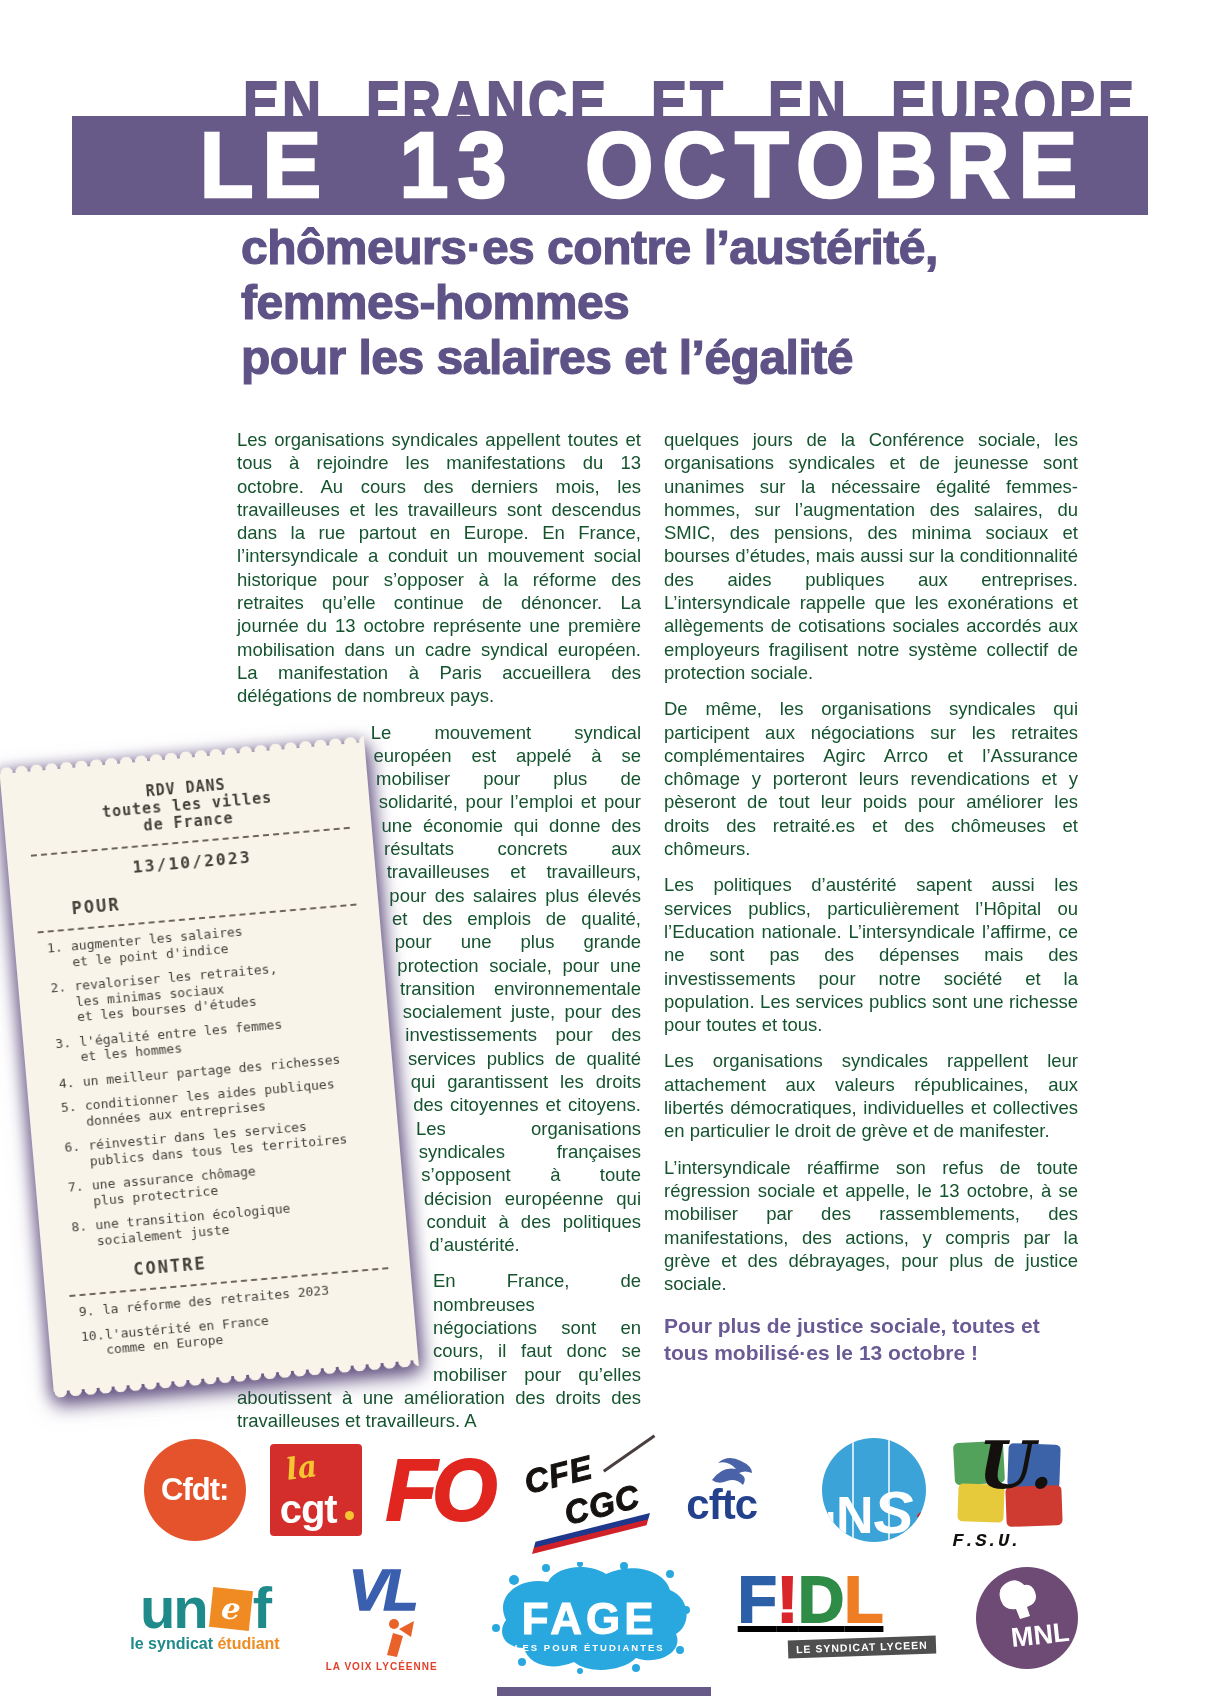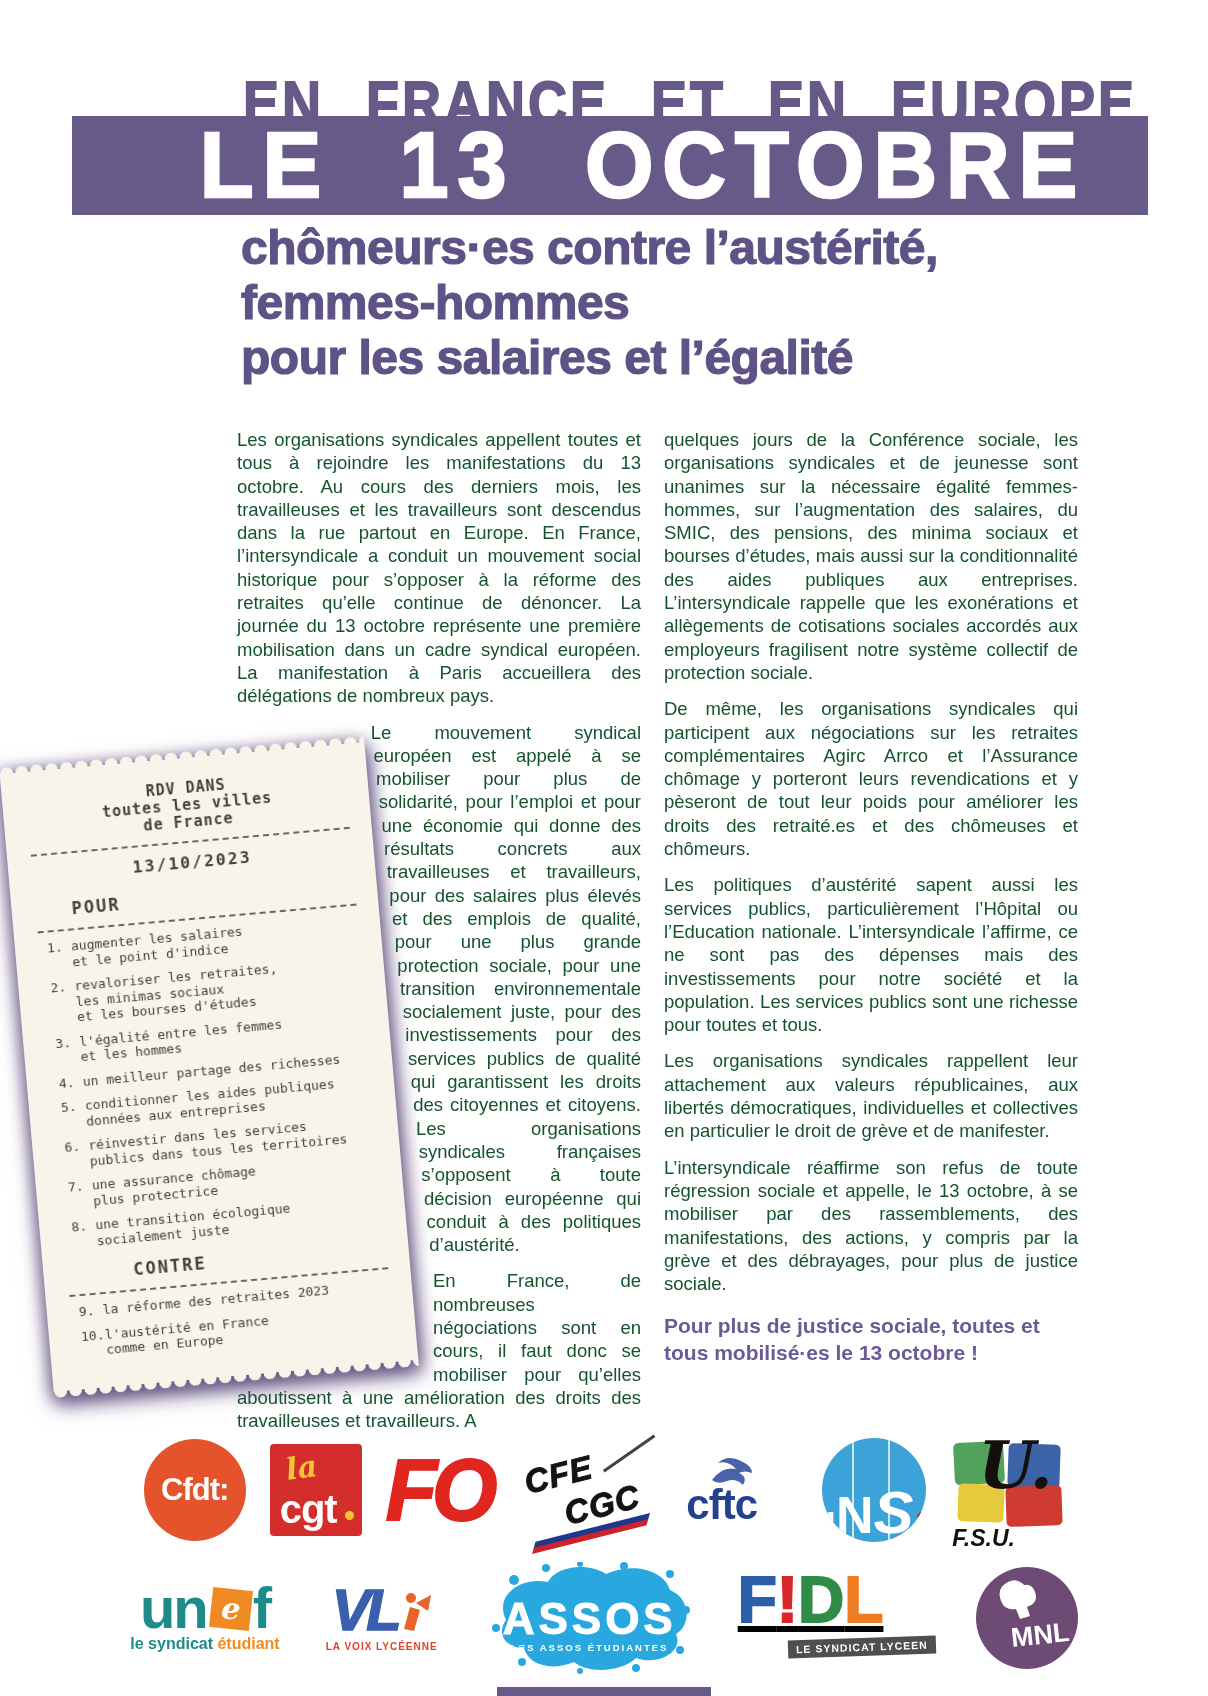--- a/index.html
+++ b/index.html
@@ -111,38 +111,38 @@
   .logo-unsa .s { color:#fff; font-weight:700; font-size:60px; font-style:italic; line-height:104px;}
   .logo-unsa .a { color:#c92b2b; font-weight:700; font-style:italic; font-size:40px; line-height:104px;}
 
   .logo-fsu { position:relative; width:114px; height:100px; }
   .logo-fsu .pc { position:absolute; border-radius:5px; }
   .logo-fsu .g { left:4px;  top:2px;  width:50px; height:42px; background:#53a25c; transform:rotate(-3deg); }
   .logo-fsu .b { left:58px; top:4px;  width:52px; height:44px; background:#3c63a8; transform:rotate(2deg); }
   .logo-fsu .y { left:8px;  top:44px; width:46px; height:38px; background:#e7c93c; transform:rotate(2deg); }
   .logo-fsu .r { left:56px; top:46px; width:56px; height:40px; background:#cf3a31; transform:rotate(-2deg); }
   .logo-fsu .u { position:absolute; left:28px; top:-14px; font-family:"DejaVu Serif", serif; font-style:italic; font-weight:700; font-size:66px; color:#14100e; }
-  .logo-fsu .cap { position:absolute; left:2px; bottom:-12px; font-family:Liberation Sans, sans-serif; font-style:italic; font-weight:700; font-size:23px; color:#14100e; }
+  .logo-fsu .cap { position:absolute; left:2px; bottom:-12px; font-family:Liberation Mono, monospace; font-style:italic; font-weight:700; font-size:19px; color:#14100e; }
 
   .logo-solidaires { position:relative; width:196px; padding-top:14px; }
   .logo-solidaires .small { position:absolute; right:6px; top:0; font-size:10.5px; line-height:11px; color:#222; text-align:left; font-weight:700;}
   .logo-solidaires .t { font-family:"DejaVu Serif", serif; font-weight:700; font-size:40px; letter-spacing:-2px; color:#131111; line-height:1; }
   .logo-solidaires .under { margin-top:2px; width:100%; height:6px; background:#e5127d; border-radius:3px; transform:rotate(-1.5deg); }
 
   .logo-unef { display:flex; flex-direction:column; align-items:center; }
   .logo-unef .word { display:flex; align-items:flex-end; line-height:0.85; }
   .logo-unef .un, .logo-unef .f { color:#1f8a8a; font-weight:700; font-size:58px; letter-spacing:-2px; }
   .logo-unef .ebox { width:40px; height:40px; background:#ef8b22; margin:0 2px 4px 4px; transform:rotate(6deg);
     display:flex; align-items:center; justify-content:center; }
   .logo-unef .ebox span { color:#fff; font-family:"DejaVu Serif", serif; font-style:italic; font-weight:700; font-size:30px; }
   .logo-unef .tag { font-size:16px; font-weight:700; margin-top:2px; }
   .logo-unef .tag .t1 { color:#1f8a8a; } .logo-unef .tag .t2 { color:#ef8b22; }
 
   .logo-vl { display:flex; flex-direction:column; align-items:center; width:120px; }
-  .logo-vl .mark { display:flex; align-items:center; }
+  .logo-vl .mark { display:flex; align-items:flex-end;flex-direction:column; }
   .logo-vl .t { color:#3a5fae; font-weight:700; font-style:italic; font-size:58px; letter-spacing:-4px; line-height:0.9; -webkit-text-stroke:1.5px #3a5fae; }
   .logo-vl .tag { color:#e0422a; font-size:10px; font-weight:700; letter-spacing:1px; margin-top:4px; }
 
   .logo-fage { position:relative; width:212px; height:112px; }
   .logo-fage svg { position:absolute; left:0; top:0; }
   .logo-fage .t { position:absolute; left:0; right:0; top:32px; text-align:center; color:#fff; font-weight:700; font-size:44px; letter-spacing:4px; -webkit-text-stroke:1px #fff; }
   .logo-fage .tag { position:absolute; left:0; right:0; top:80px; text-align:center; color:#fff; font-size:9.5px; letter-spacing:2px; font-weight:700; }
 
   .logo-fidl { position:relative; width:196px; height:100px;text-decoration:underline; }
   .logo-fidl .letters { font-size:64px; font-weight:700; letter-spacing:0px; line-height:1; -webkit-text-stroke:2px currentColor; }
@@ -341,22 +341,22 @@
           <circle cx="96" cy="2" r="3" fill="#29a8e0"></circle>
           <circle cx="140" cy="4" r="4" fill="#29a8e0"></circle>
           <circle cx="186" cy="12" r="4" fill="#29a8e0"></circle>
           <circle cx="202" cy="48" r="4" fill="#29a8e0"></circle>
           <circle cx="196" cy="88" r="4" fill="#29a8e0"></circle>
           <circle cx="152" cy="106" r="4" fill="#29a8e0"></circle>
           <circle cx="96" cy="109" r="3" fill="#29a8e0"></circle>
           <circle cx="38" cy="100" r="4" fill="#29a8e0"></circle>
           <circle cx="12" cy="66" r="4" fill="#29a8e0"></circle>
         </svg>
-        <div class="t">ASSOS</div>
-        <div class="tag">LES ASSOS ÉTUDIANTES</div>
+        <div class="t">FAGE</div>
+        <div class="tag">LES POUR ÉTUDIANTES</div>
       </div>
 
       <div class="logo-fidl">
         <div class="letters">
           <span class="f">F</span><span class="x">!</span><span class="d">D</span><span class="l">L</span>
         </div>
         <div class="tag">LE SYNDICAT LYCEEN</div>
       </div>
 
       <div class="logo-mnl">

